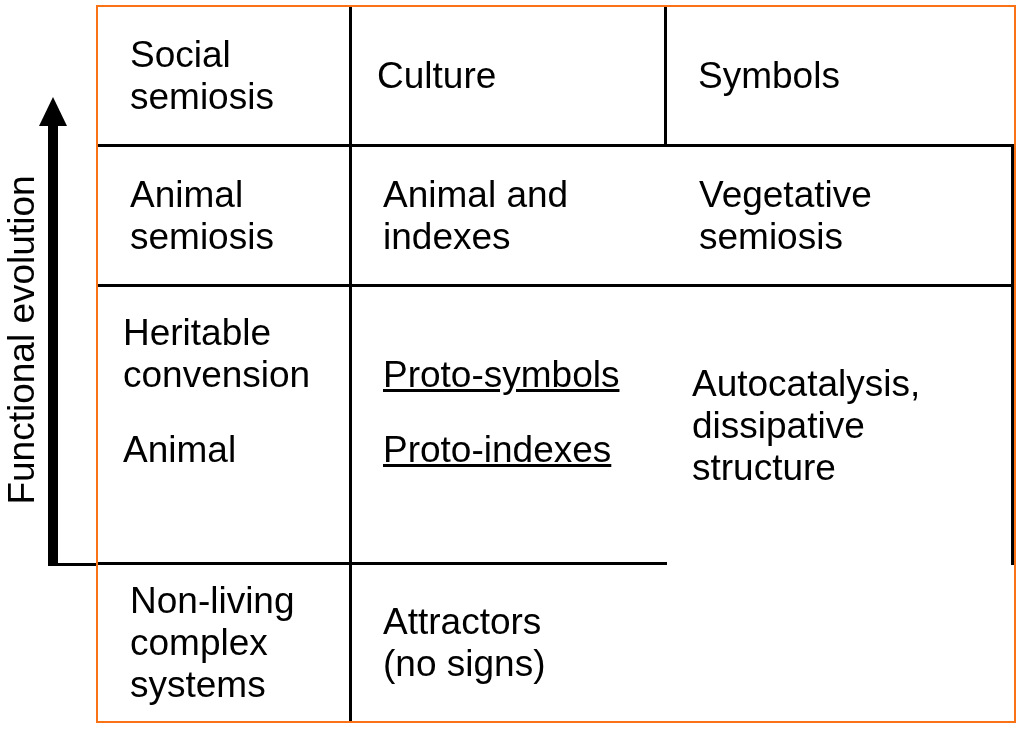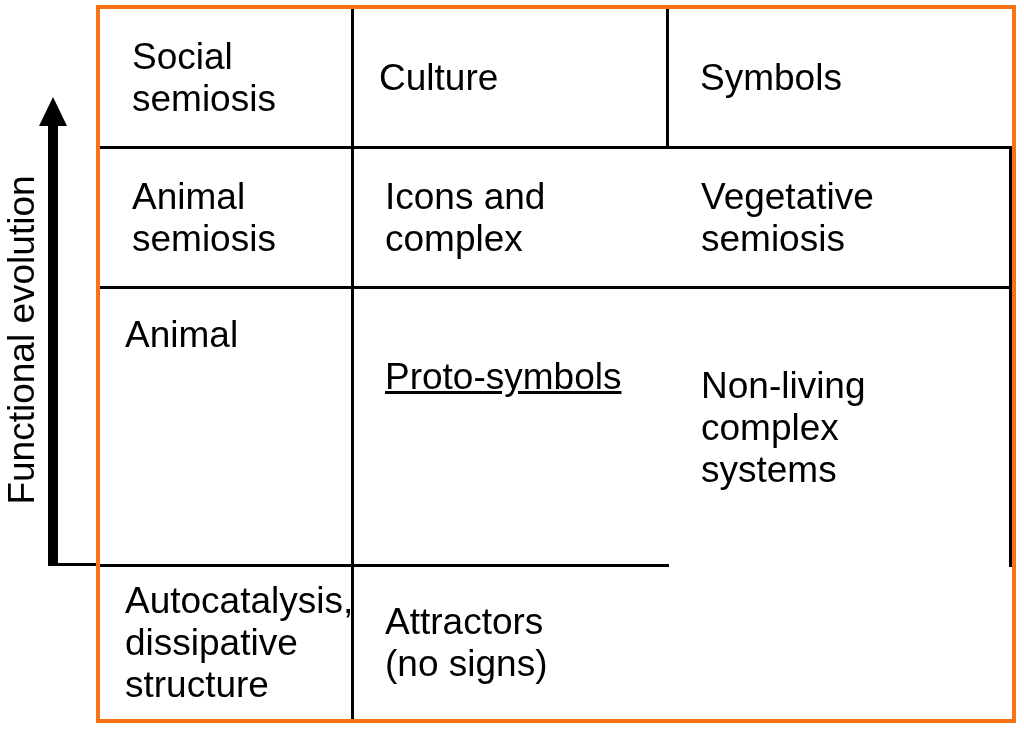--- a/index.html
+++ b/index.html
@@ -15,21 +15,21 @@
     background: #ffffff;
     overflow: hidden;
   }
 
   
   .matrix {
     position: absolute;
     left: 96px; top: 5px;
     width: 920px; height: 718px;
     box-sizing: border-box;
-    border: 4px solid #f97316;
+    border: 2px solid #f97316;
     display: grid;
     grid-template-columns: 254px 315px 1fr;
     grid-template-rows: 140px 140px 278px 1fr;
     background: #ffffff;
   }
   .cell {
     box-sizing: border-box;
     display: flex;
     flex-direction: column;
     justify-content: center;
@@ -103,43 +103,46 @@
     </div>
     <div class="cell c3 bB">
       <div class="txt">Symbols</div>
     </div>
 
     <div class="cell c1 bR bB">
       <div class="txt">Animal
 semiosis</div>
     </div>
     <div class="cell c3 bB">
-      <div class="txt">Icons and complex</div>
+      <div class="txt">Animal and indexes</div>
     </div>
 
     <div class="cell c1 bR bB">
       <div class="txt">Vegetative
 semiosis</div>
     </div>
     <div class="cell c2 bR bB topList padMech">
+      <div class="txt">Heritable
+convension</div>
       <div class="txt">Animal</div>
     </div>
     <div class="cell c3 bB topList padSigns">
       <div class="txt">Proto-symbols</div>
+      <div class="txt">Proto-indexes</div>
     </div>
 
+    <div class="cell c2 bR">
+      <div class="txt">Autocatalysis,
+dissipative
+structure</div>
+    </div>
     <div class="cell c1 bR">
       <div class="txt">Non-living
 complex
 systems</div>
-    </div>
-    <div class="cell c2 bR">
-      <div class="txt">Autocatalysis,
-dissipative
-structure</div>
     </div>
     <div class="cell c3">
       <div class="txt">Attractors
 (no signs)</div>
     </div>
 
   </div>
 </div>
 
 </body></html>

